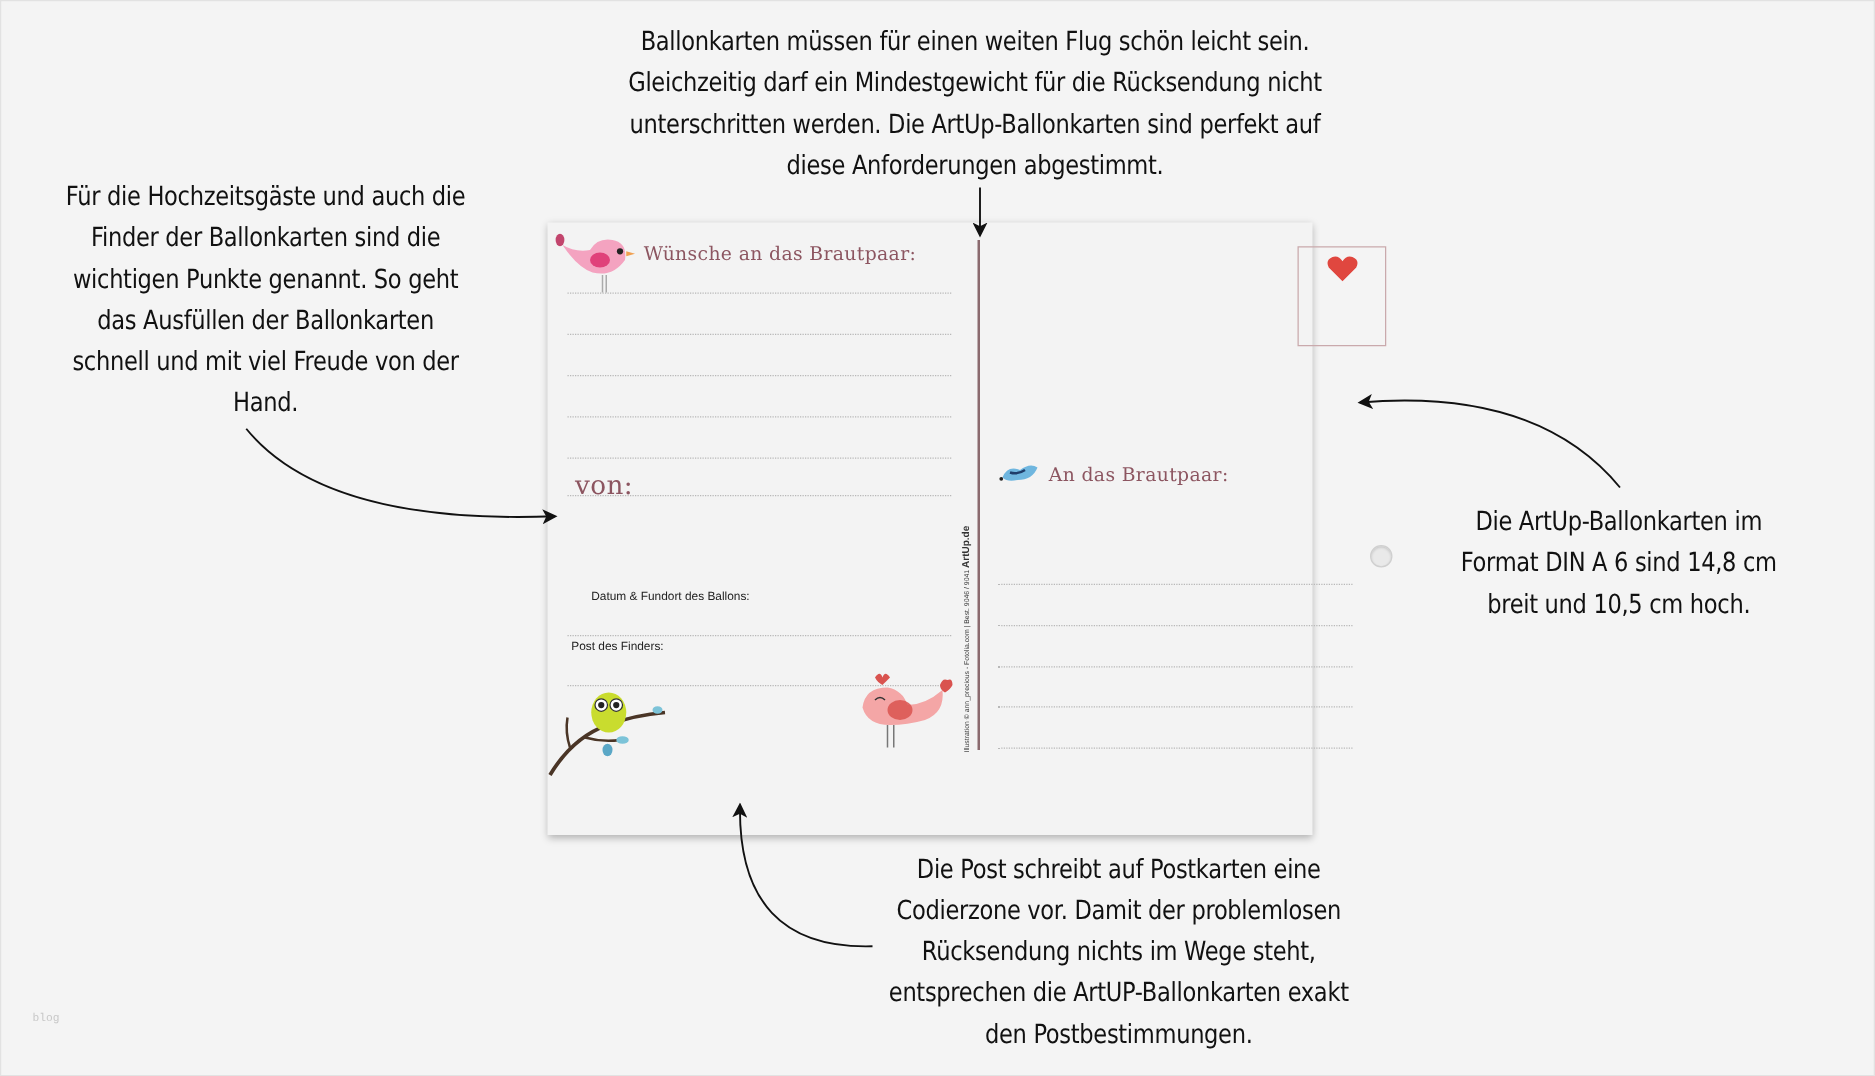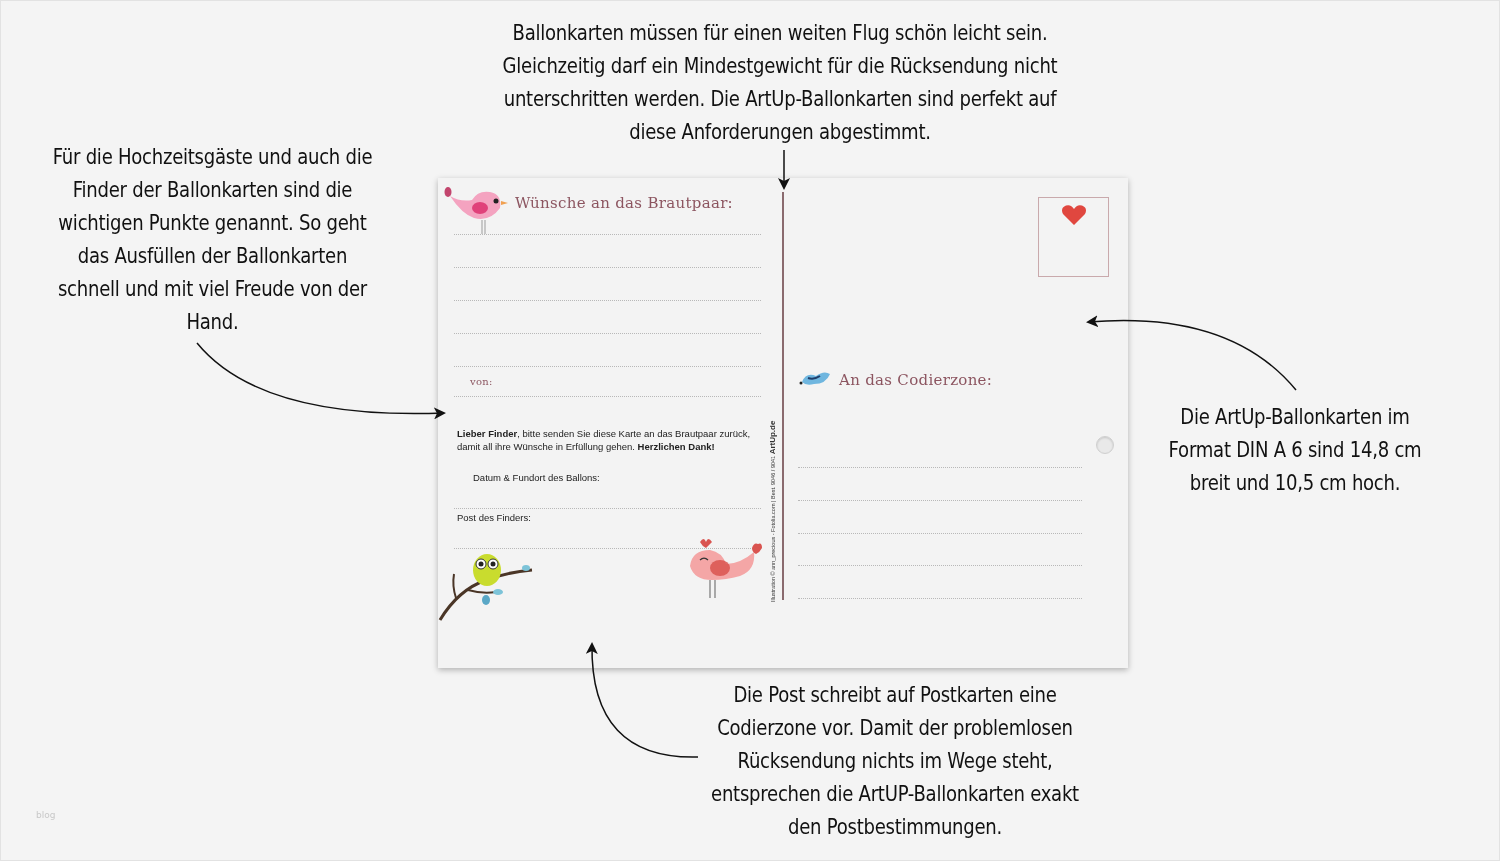--- a/index.html
+++ b/index.html
@@ -3,31 +3,31 @@
 <meta charset="utf-8">
 <style>
   html,body{margin:0;padding:0;}
   body{width:1500px;height:861px;background:#f4f4f4;position:relative;overflow:hidden;font-family:"DejaVu Sans",sans-serif;color:#1a1a1a;}
   .frame{position:absolute;left:0;top:0;width:1498px;height:859px;border:1px solid #e2e2e2;}
   .note{position:absolute;text-align:center;font-family:"DejaVu Sans",sans-serif;font-size:21px;line-height:33px;color:#111;letter-spacing:-0.3px;transform:scaleX(0.86);transform-origin:center top;}
   #note-top{left:440px;top:17px;width:680px;}
   #note-left{left:20px;top:141px;width:385px;}
   #note-right{left:1140px;top:401px;width:310px;}
   #note-bottom{left:680px;top:679px;width:430px;}
-  .card{position:absolute;left:438px;top:178px;width:690px;height:490px;background:#f3f3f3;box-shadow:0 2px 6px rgba(0,0,0,.28);}
+  .card{position:absolute;left:438px;top:178px;width:612px;height:490px;background:#f3f3f3;box-shadow:0 2px 6px rgba(0,0,0,.28);}
   .divider{position:absolute;left:344px;top:14px;width:2px;height:408px;background:#8a6a6e;}
   .title-script{position:absolute;font-family:"DejaVu Serif",serif;font-size:15px;color:#8c5560;letter-spacing:0.3px;}
   .dotline{position:absolute;height:0;border-top:1px dotted #b8b8b8;}
   .small-text{position:absolute;font-family:"Liberation Sans",sans-serif;font-size:9.5px;color:#222;line-height:13px;}
   .small-text b{font-weight:bold;}
   .vertical{position:absolute;left:330px;top:424px;transform:rotate(-90deg);transform-origin:left top;font-family:"Liberation Sans",sans-serif;font-size:5.5px;color:#333;white-space:nowrap;}
   .vertical b{font-size:8px;}
   .stamp{position:absolute;left:600px;top:19px;width:69px;height:78px;border:1px solid #c9a9ac;}
   .knob{position:absolute;left:658px;top:258px;width:16px;height:16px;border-radius:50%;background:#e9e9e9;border:1px solid #cfcfcf;box-shadow:inset 0 1px 2px rgba(0,0,0,.15);}
-  .watermark{position:absolute;left:36px;top:810px;font-size:9px;color:#c8c8c8;}
+  .watermark{position:absolute;left:26px;top:810px;font-size:9px;color:#c8c8c8;font-family:Liberation Mono, monospace;}
   svg.arrows{position:absolute;left:0;top:0;}
 </style>
 </head>
 <body>
 
 <div class="frame"></div>
 
 <div class="note" id="note-top">Ballonkarten müssen für einen weiten Flug schön leicht sein. Gleichzeitig darf ein Mindestgewicht für die Rücksendung nicht unterschritten werden. Die ArtUp-Ballonkarten sind perfekt auf diese Anforderungen abgestimmt.</div>
 <div class="note" id="note-left">Für die Hochzeitsgäste und auch die Finder der Ballonkarten sind die wichtigen Punkte genannt. So geht das Ausfüllen der Ballonkarten schnell und mit viel Freude von der Hand.</div>
 <div class="note" id="note-right">Die ArtUp-Ballonkarten im Format DIN A 6 sind 14,8 cm breit und 10,5 cm hoch.</div>
@@ -43,24 +43,23 @@
     <path d="M57 17 L64 19 L57 21Z" fill="#f0a050"></path>
     <line x1="38" y1="36" x2="38" y2="50" stroke="#aaa" stroke-width="1.2"></line>
     <line x1="41" y1="36" x2="41" y2="50" stroke="#aaa" stroke-width="1.2"></line>
   </svg>
   <div class="title-script" style="left:77px;top:16px">Wünsche an das Brautpaar:</div>
   <div class="dotline" style="left:16px;top:56px;width:307px"></div>
   <div class="dotline" style="left:16px;top:89px;width:307px"></div>
   <div class="dotline" style="left:16px;top:122px;width:307px"></div>
   <div class="dotline" style="left:16px;top:155px;width:307px"></div>
   <div class="dotline" style="left:16px;top:188px;width:307px"></div>
-  <div class="title-script" style="left:32px;top:198px;font-size:10px">von:</div>
+  <div class="title-script" style="left:22px;top:198px;font-size:21px">von:</div>
   <div class="dotline" style="left:16px;top:218px;width:307px"></div>
 
-  <div class="small-text" style="left:19px;top:249px;width:312px"><b>Lieber Finder</b><span>, bitte senden Sie diese Karte an das Brautpaar zurück, damit all ihre Wünsche in Erfüllung gehen. </span><b>Herzlichen Dank!</b></div>
   <div class="small-text" style="left:35px;top:293px">Datum &amp; Fundort des Ballons:</div>
   <div class="dotline" style="left:16px;top:330px;width:307px"></div>
   <div class="small-text" style="left:19px;top:333px">Post des Finders:</div>
   <div class="dotline" style="left:16px;top:370px;width:307px"></div>
 
   <svg style="position:absolute;left:0;top:372px" width="100" height="72" viewBox="0 0 100 72">
     <path d="M2 70 Q20 40 48 30 Q70 22 94 20" stroke="#4a3526" stroke-width="3" fill="none"></path>
     <path d="M18 48 Q14 36 16 24" stroke="#4a3526" stroke-width="2" fill="none"></path>
     <path d="M30 40 Q44 44 58 42" stroke="#4a3526" stroke-width="2" fill="none"></path>
     <ellipse cx="49" cy="20" rx="14" ry="16" fill="#c9dc2e"></ellipse>
@@ -91,21 +90,21 @@
     <svg style="position:absolute;left:22px;top:6px" width="26" height="22" viewBox="0 0 26 22">
       <path d="M13 21 L2 10 Q-1 4 5 1.5 Q10 0 13 5 Q16 0 21 1.5 Q27 4 24 10Z" fill="#e0473f"></path>
     </svg>
   </div>
 
   <svg style="position:absolute;left:360px;top:190px" width="34" height="20" viewBox="0 0 34 20">
     <path d="M4 14 Q8 4 18 8 Q26 2 32 6 Q28 16 16 16 Q8 18 4 14Z" fill="#6fb6df"></path>
     <path d="M10 10 Q16 12 22 8" stroke="#1f3d6a" stroke-width="2" fill="none"></path>
     <circle cx="3" cy="15" r="1.5" fill="#222"></circle>
   </svg>
-  <div class="title-script" style="left:401px;top:193px">An das Codierzone:</div>
+  <div class="title-script" style="left:401px;top:193px">An das Brautpaar:</div>
 
   <div class="knob"></div>
 
   <div class="dotline" style="left:360px;top:289px;width:284px"></div>
   <div class="dotline" style="left:360px;top:322px;width:284px"></div>
   <div class="dotline" style="left:360px;top:355px;width:284px"></div>
   <div class="dotline" style="left:360px;top:387px;width:284px"></div>
   <div class="dotline" style="left:360px;top:420px;width:284px"></div>
 </div>
 

